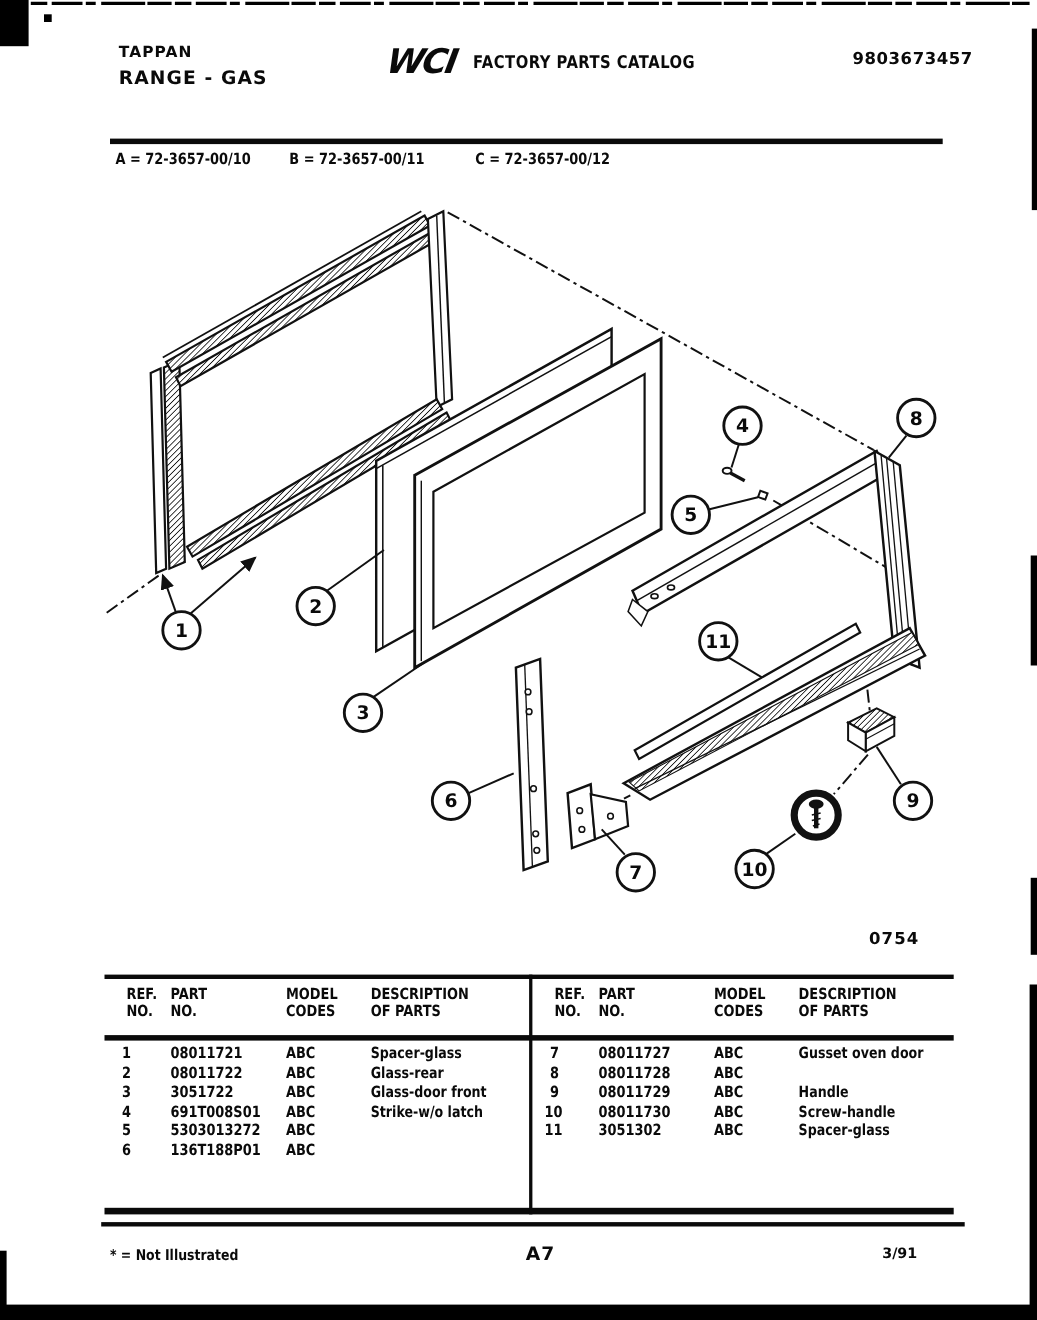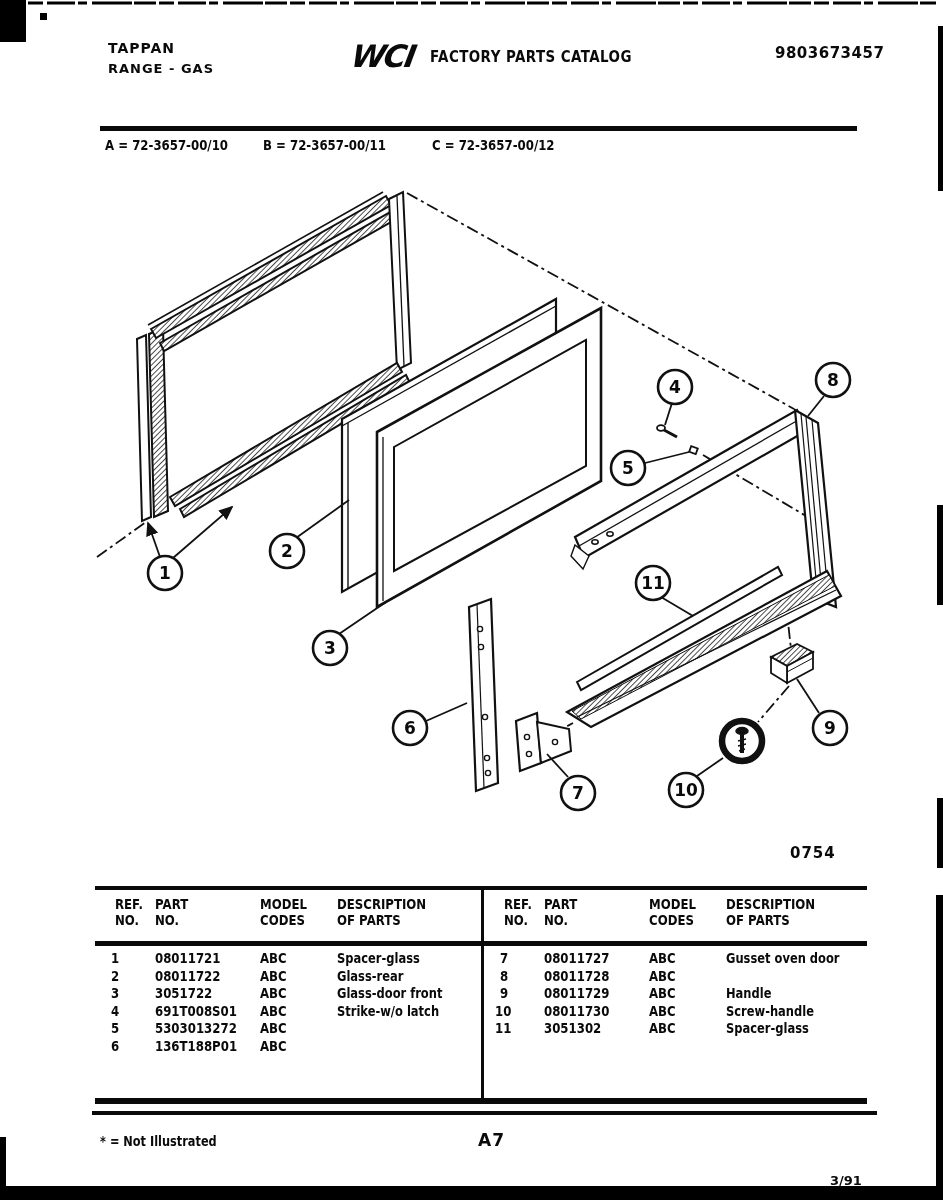--- a/index.html
+++ b/index.html
@@ -5,21 +5,21 @@
   * { margin:0; padding:0; box-sizing:border-box; }
   html,body { width:943px; height:1200px; background:#fff; overflow:hidden; }
   body { position:relative; font-family:"DejaVu Sans", sans-serif; color:#0a0a0a; }
 
   .abs { position:absolute; }
   .b { font-weight:bold; }
   .sq { display:inline-block; transform:scaleX(0.84); transform-origin:0 50%; white-space:nowrap; }
 
   
   #brand1 { left:108px; top:40px; font-size:14px; letter-spacing:1px; }
-  #brand2 { left:108px; top:61px; font-size:13px; letter-spacing:1px;text-align:center; }
+  #brand2 { left:108px; top:61px; font-size:17px; letter-spacing:1px;text-align:center; }
   #logo   { left:352px; top:38px; font-size:31px; font-style:oblique; font-weight:bold;
             letter-spacing:-2px; transform:skewX(-10deg); }
   #cattitle { left:430px; top:47px; font-size:16px; letter-spacing:0.5px; }
   #pubnum { left:775px; top:44px; font-size:15px; letter-spacing:0.5px; }
 
   .rule { background:#0a0a0a; }
   #rule-header { left:100px; top:126px; width:757px; height:5px; }
   #rule-footer { left:92px;  top:1111px; width:785px; height:4px; }
 
   #modelcodes { left:105px; top:137px; font-size:14px; }
@@ -40,21 +40,21 @@
   .thead .hcol:first-child { padding-left:20px; }
   .trows { position:absolute; left:0; top:64px; width:100%; }
   .prow { display:grid; grid-template-columns:60px 105px 77px 1fr; font-size:14px;
           font-weight:bold; line-height:17.5px; }
   .cell-ref { text-align:center; padding-right:18px; }
   .cell-desc .sq { white-space:pre-line; transform:scaleX(0.82); }
 
   
   #foot-note { left:100px; top:1133px; font-size:13.5px; }
   #foot-page { left:478px; top:1130px; font-size:17px; letter-spacing:1px; }
-  #foot-date { left:830px; top:1133px; font-size:13px;margin-top:40px; }
+  #foot-date { left:802px; top:1133px; font-size:13px; }
 
   
   #diagram { position:absolute; left:0; top:0; width:943px; height:1200px; }
   #diagram .co { font:bold 17px "DejaVu Sans", sans-serif; text-anchor:middle; fill:#0a0a0a; }
   #diagram .fig { font:bold 15px "DejaVu Sans", sans-serif; fill:#0a0a0a; letter-spacing:1px; }
 </style>
 </head>
 <body>
 
 <svg id="diagram" viewBox="0 0 943 1200">

